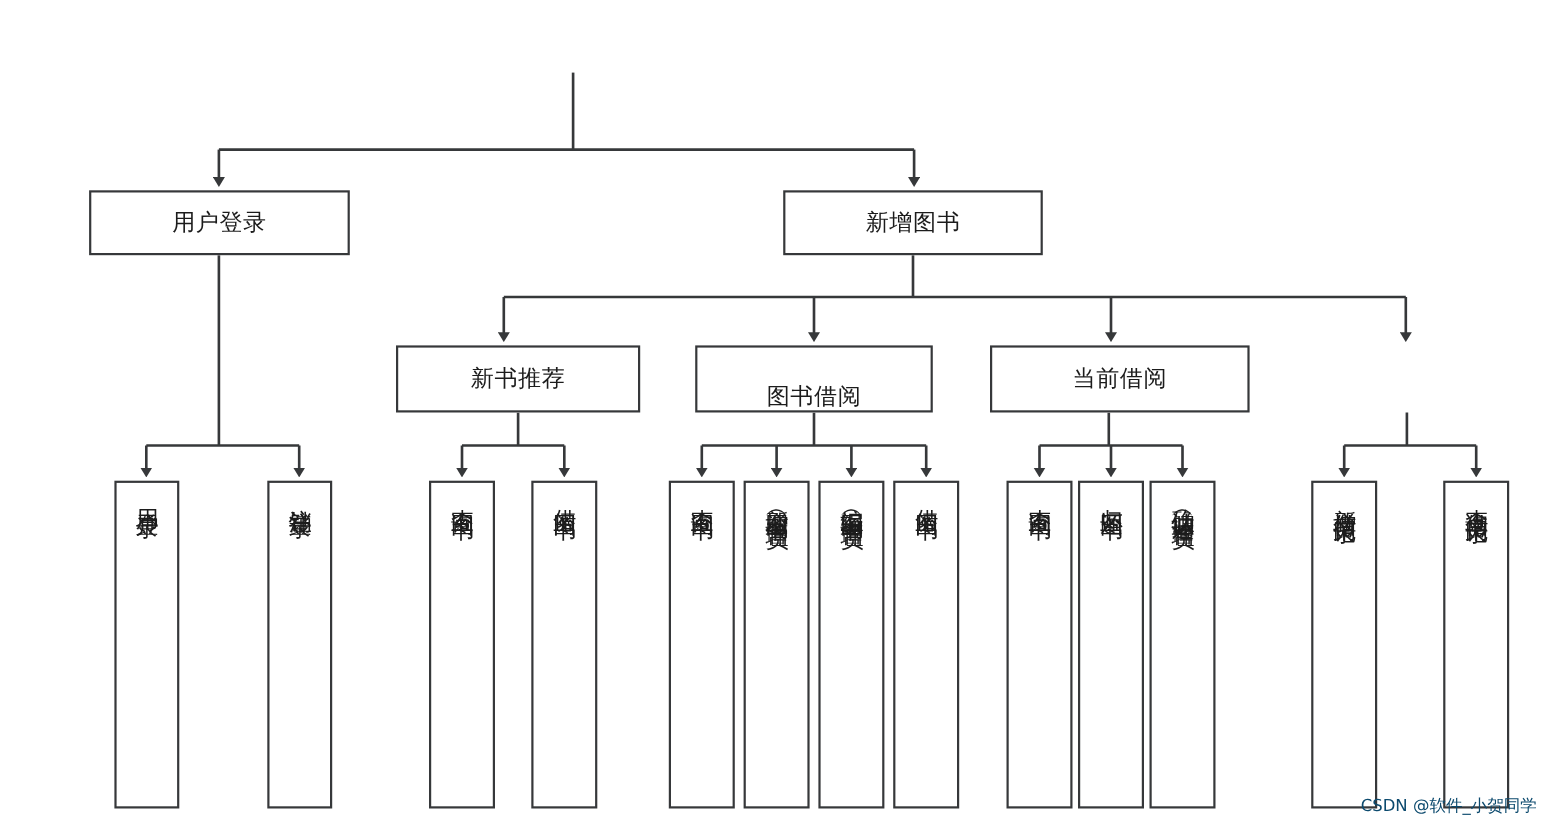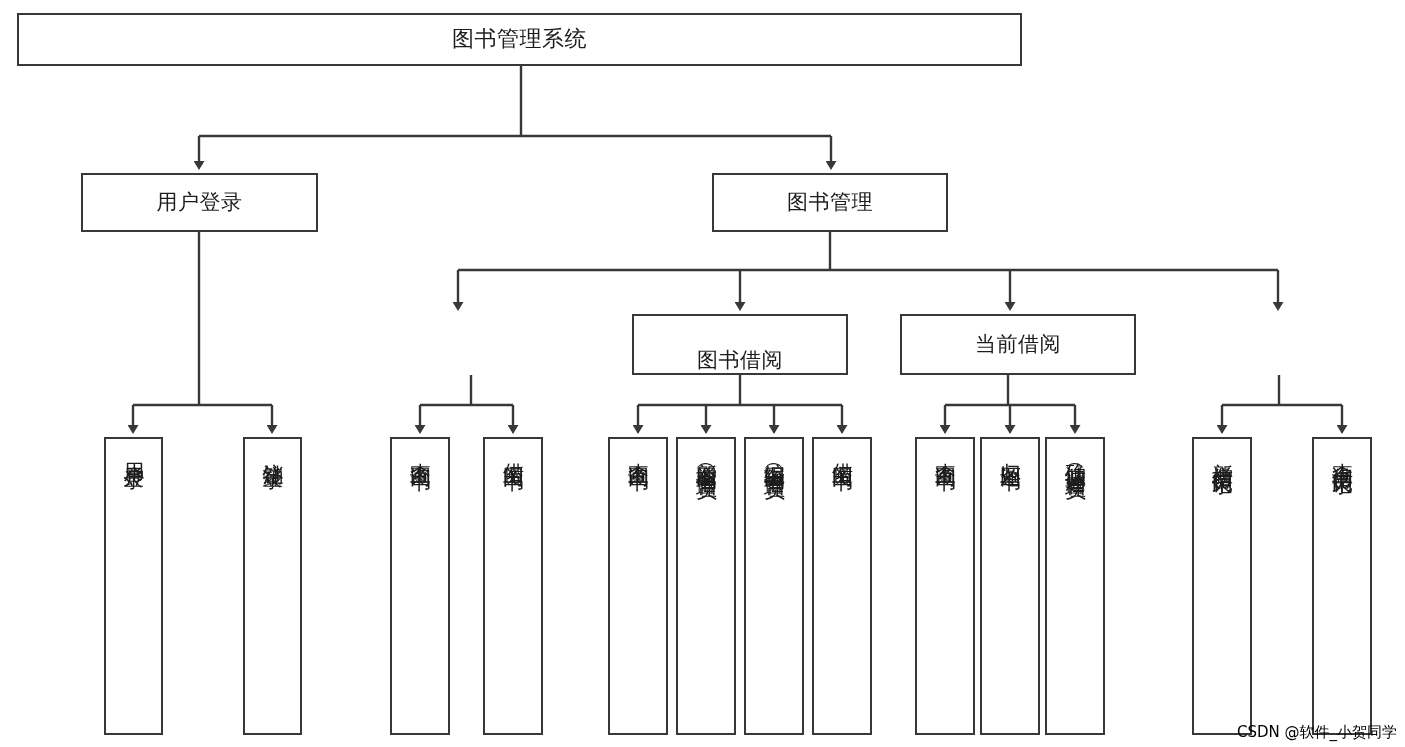--- a/index.html
+++ b/index.html
@@ -62,21 +62,21 @@
     line-height: 1.0;
     letter-spacing: 2.5px;
     white-space: nowrap;
     margin: 0 auto;
   }
   #watermark {
     position: absolute;
     right: 8px;
     bottom: 5px;
     font-size: 15px;
-    color: #000000;
+    color: #0c4a6e;
     z-index: 6;
     white-space: nowrap;
     font-family: "DejaVu Sans", "Liberation Sans", sans-serif;
   }
 </style>
 </head>
 <body>
 
 <div id="canvas">
 
@@ -123,31 +123,31 @@
       <path d="M1010,405 L1010,426" marker-end="url(#arrow)"></path>
       <path d="M1075,405 L1075,426" marker-end="url(#arrow)"></path>
 
       <path d="M1279,375 L1279,405"></path>
       <path d="M1222,405 L1342,405"></path>
       <path d="M1222,405 L1222,426" marker-end="url(#arrow)"></path>
       <path d="M1342,405 L1342,426" marker-end="url(#arrow)"></path>
     </g>
   </svg>
 
-  <div class="node horiz root" style="left:17px; top:13px; width:1005px; height:53px;">
-    <span class="label">图书管理系统</span>
-  </div>
 
   <div class="node horiz" style="left:81px; top:173px; width:237px; height:59px;">
     <span class="label">用户登录</span>
   </div>
   <div class="node horiz" style="left:712px; top:173px; width:236px; height:59px;">
-    <span class="label">图书管理</span>
+    <span class="label">新增图书</span>
   </div>
 
+  <div class="node horiz" style="left:360px; top:314px; width:222px; height:61px;">
+    <span class="label">新书推荐</span>
+  </div>
   <div class="node horiz" style="left:632px; top:314px; width:216px; height:61px;align-items:flex-end;">
     <span class="label">图书借阅</span>
   </div>
   <div class="node horiz" style="left:900px; top:314px; width:236px; height:61px;">
     <span class="label">当前借阅</span>
   </div>
 
   <div class="node vert" style="left:104px; top:437px; width:59px; height:298px;">
     <span class="label">用户登录</span>
   </div>

